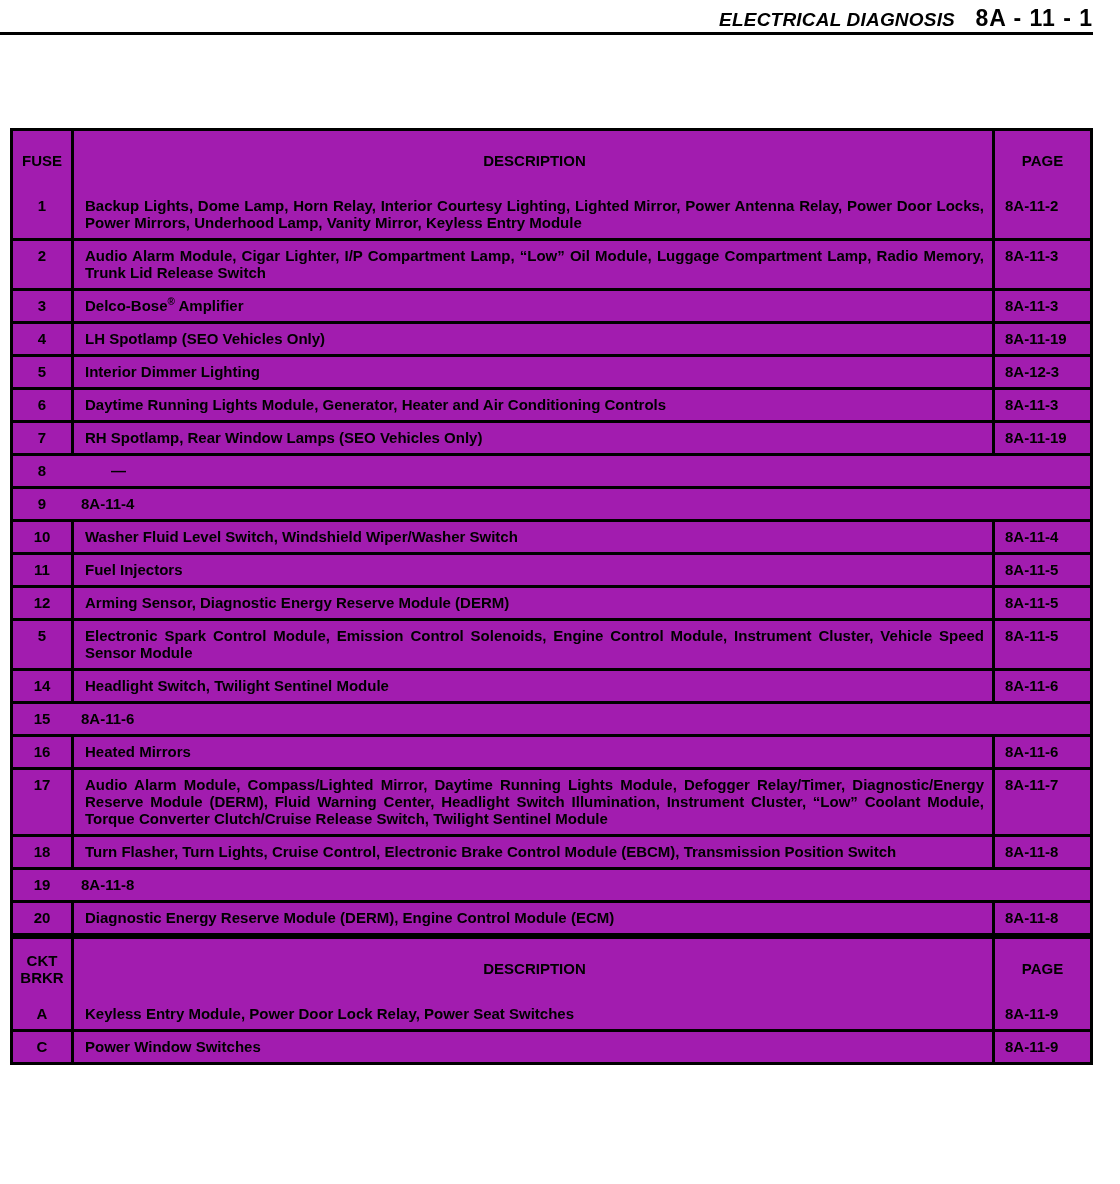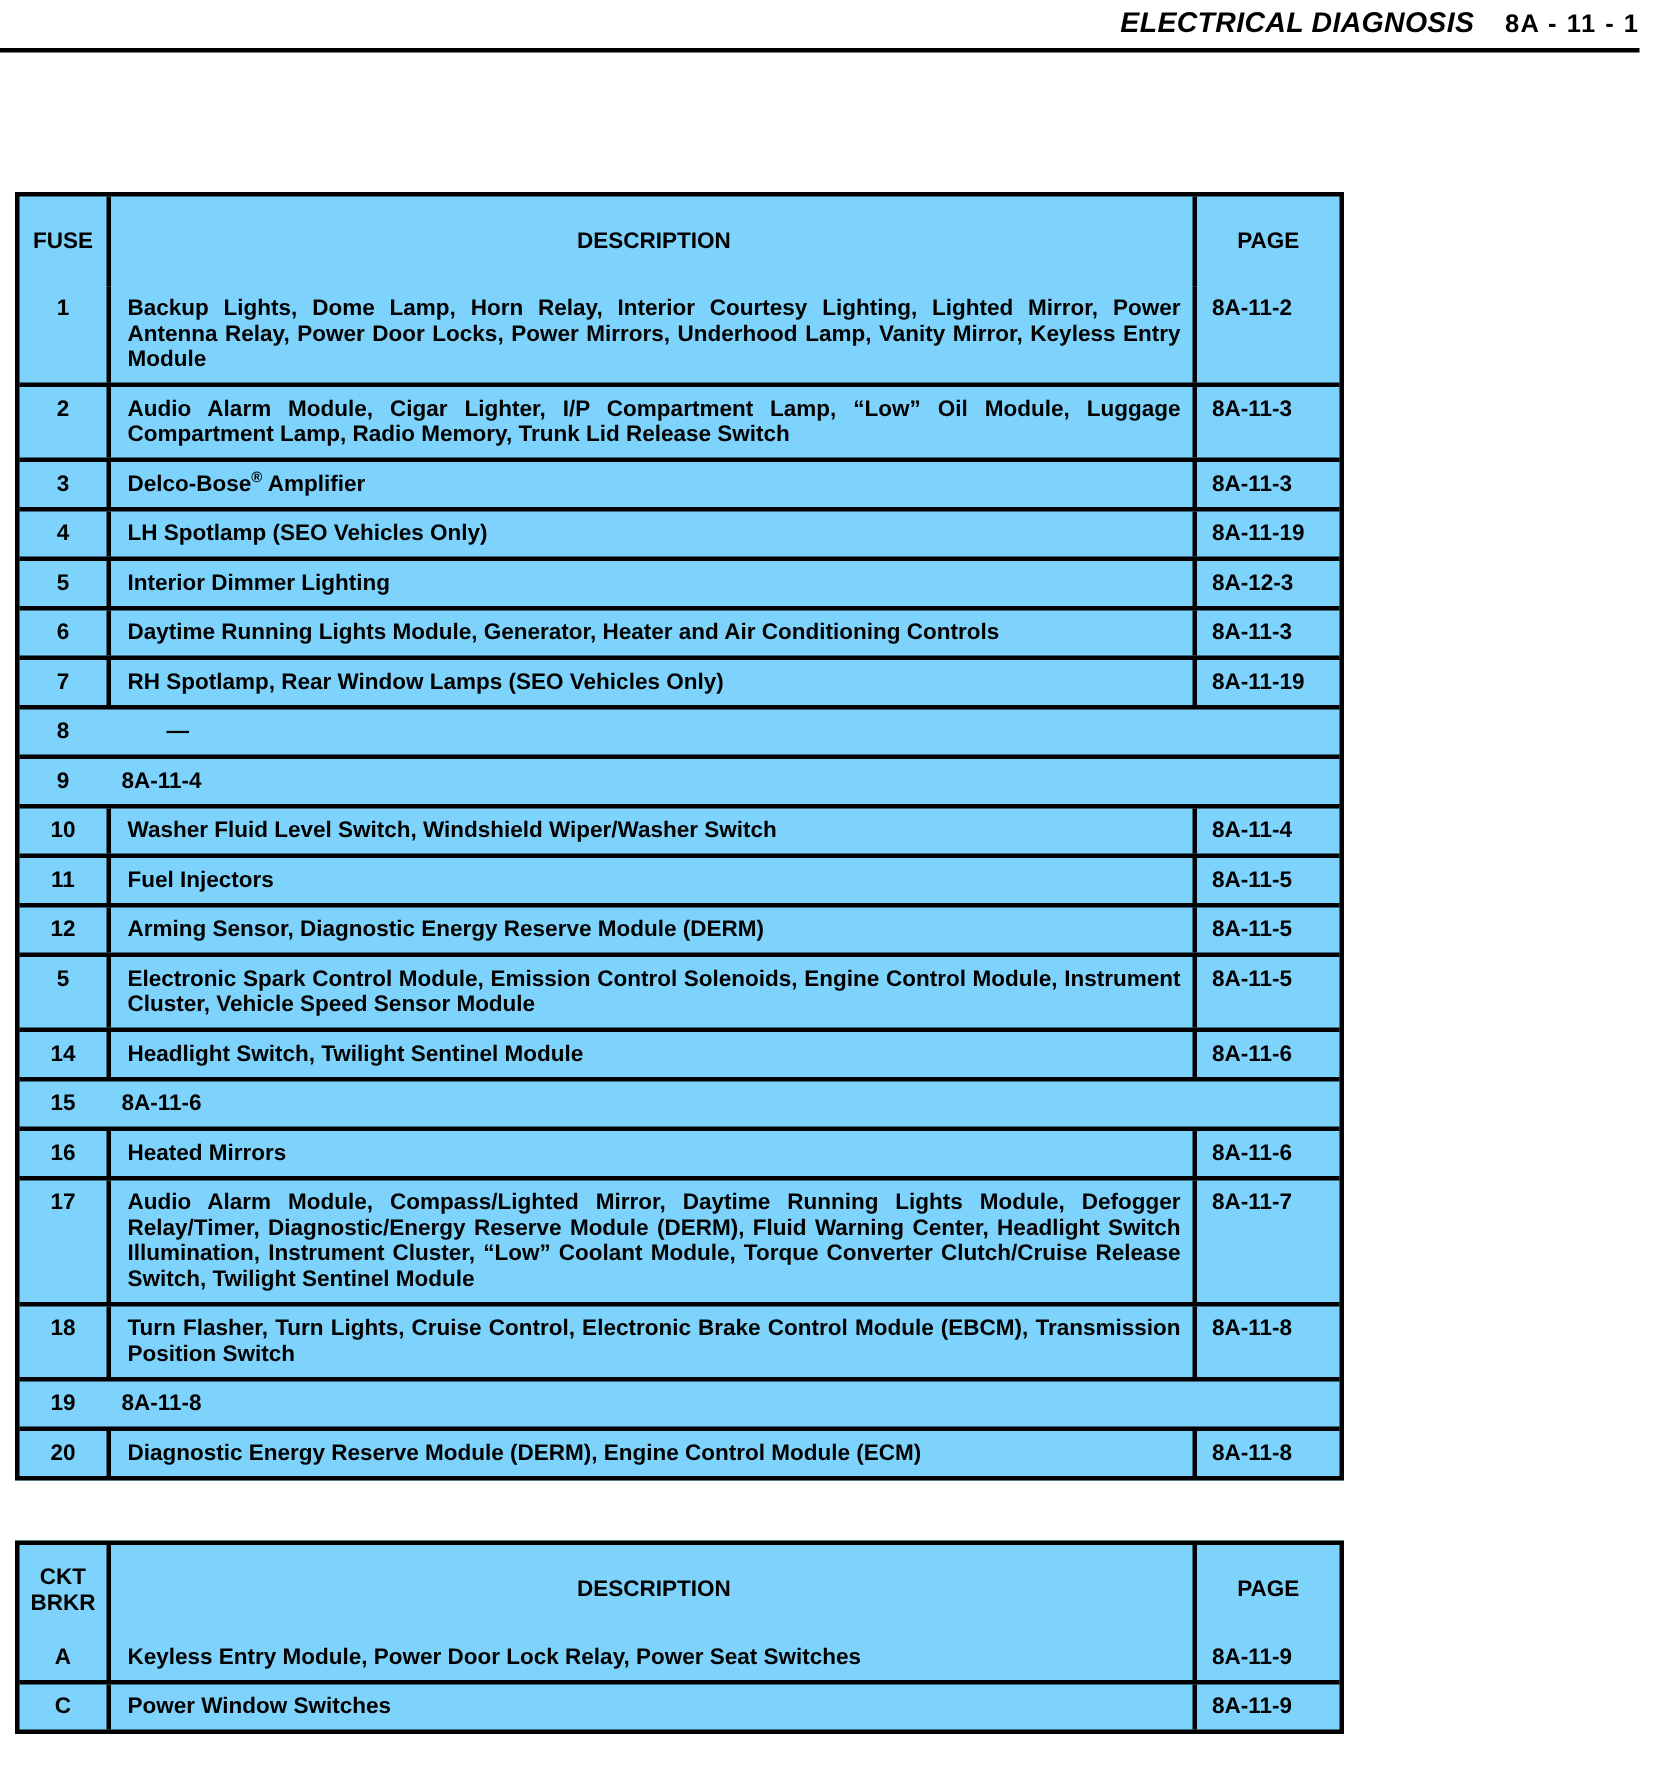--- a/index.html
+++ b/index.html
@@ -18,37 +18,37 @@
     text-align: right;
     height: 32px;
   }
   .title-text {
     font-size: 19px;
     letter-spacing: 0.2px;
     display: inline-block;
     font-style: italic;
   }
   .title-ref {
-    font-size: 17px;
+    font-size: 23px;
     display: inline-block;
     margin-left: 16px;
     letter-spacing: 1px;
   }
   .header-rule {
     width: 1093px;
     border-bottom: 3px solid #000;
   }
   .doc-table {
-    width: 886px;
+    width: 1083px;
     margin-left: 10px;
     border: 3px solid #000;
-    background: #7dd3fc;
+    background: #a21caf;
   }
   .fuse-table { margin-top: 93px; }
-  .breaker-table { margin-top: 40px; }
+  .breaker-table { }
   .trow {
     display: flex;
     align-items: stretch;
     border-top: 3px solid #000;
   }
   .trow:first-child { border-top: none; }
   .cell {
     padding: 6px 10px 7px 10px;
     font-size: 15px;
     line-height: 17px;

